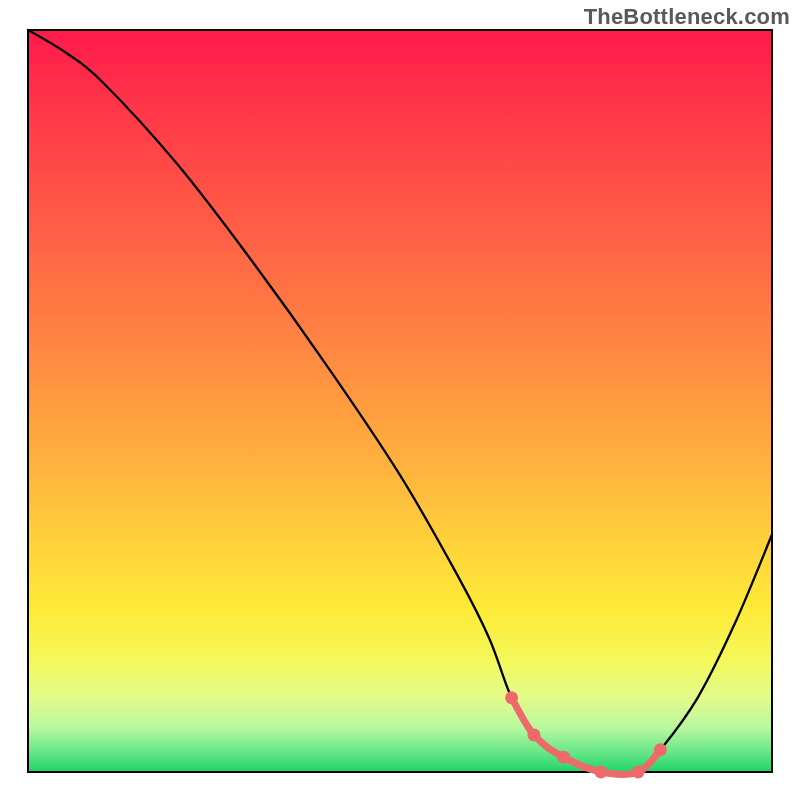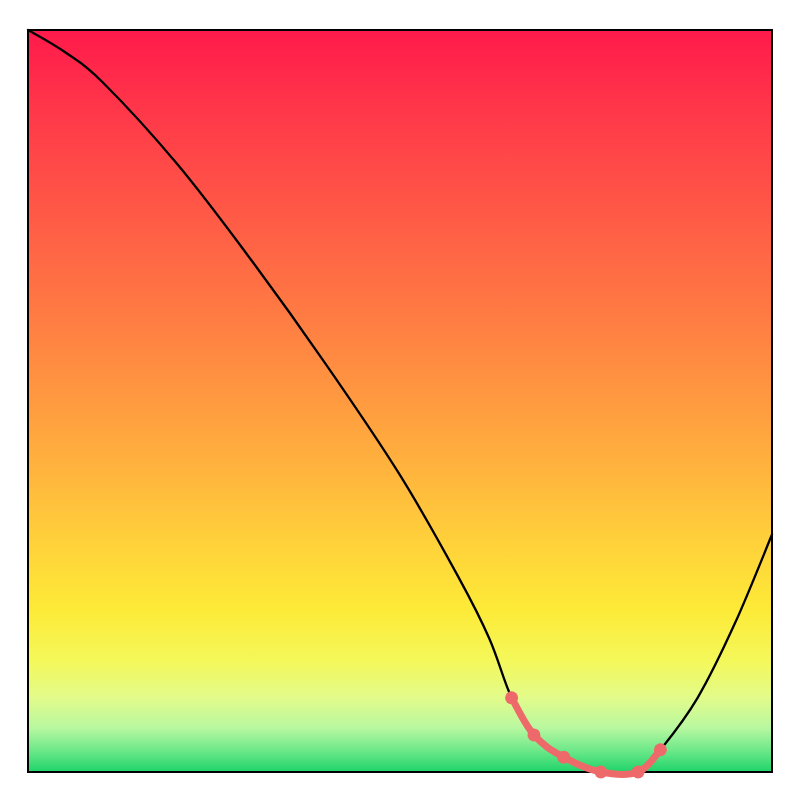--- a/index.html
+++ b/index.html
@@ -25,20 +25,21 @@
     letter-spacing: 0.2px;
   }
   svg {
     display: block;
   }
 </style>
 </head>
 <body>
 <div class="wrap">
 
+<div class="watermark">TheBottleneck.com</div>
 
 <svg id="chart-svg" width="800" height="800" viewBox="0 0 800 800">
   <defs>
     <linearGradient id="bg-grad" x1="0" y1="0" x2="0" y2="1">
           <stop offset="0%" stop-color="#ff1a4b"></stop>
           <stop offset="12%" stop-color="#ff3a49"></stop>
           <stop offset="25%" stop-color="#ff5a46"></stop>
           <stop offset="38%" stop-color="#ff7a43"></stop>
           <stop offset="50%" stop-color="#ff9a40"></stop>
           <stop offset="60%" stop-color="#ffb63d"></stop>

